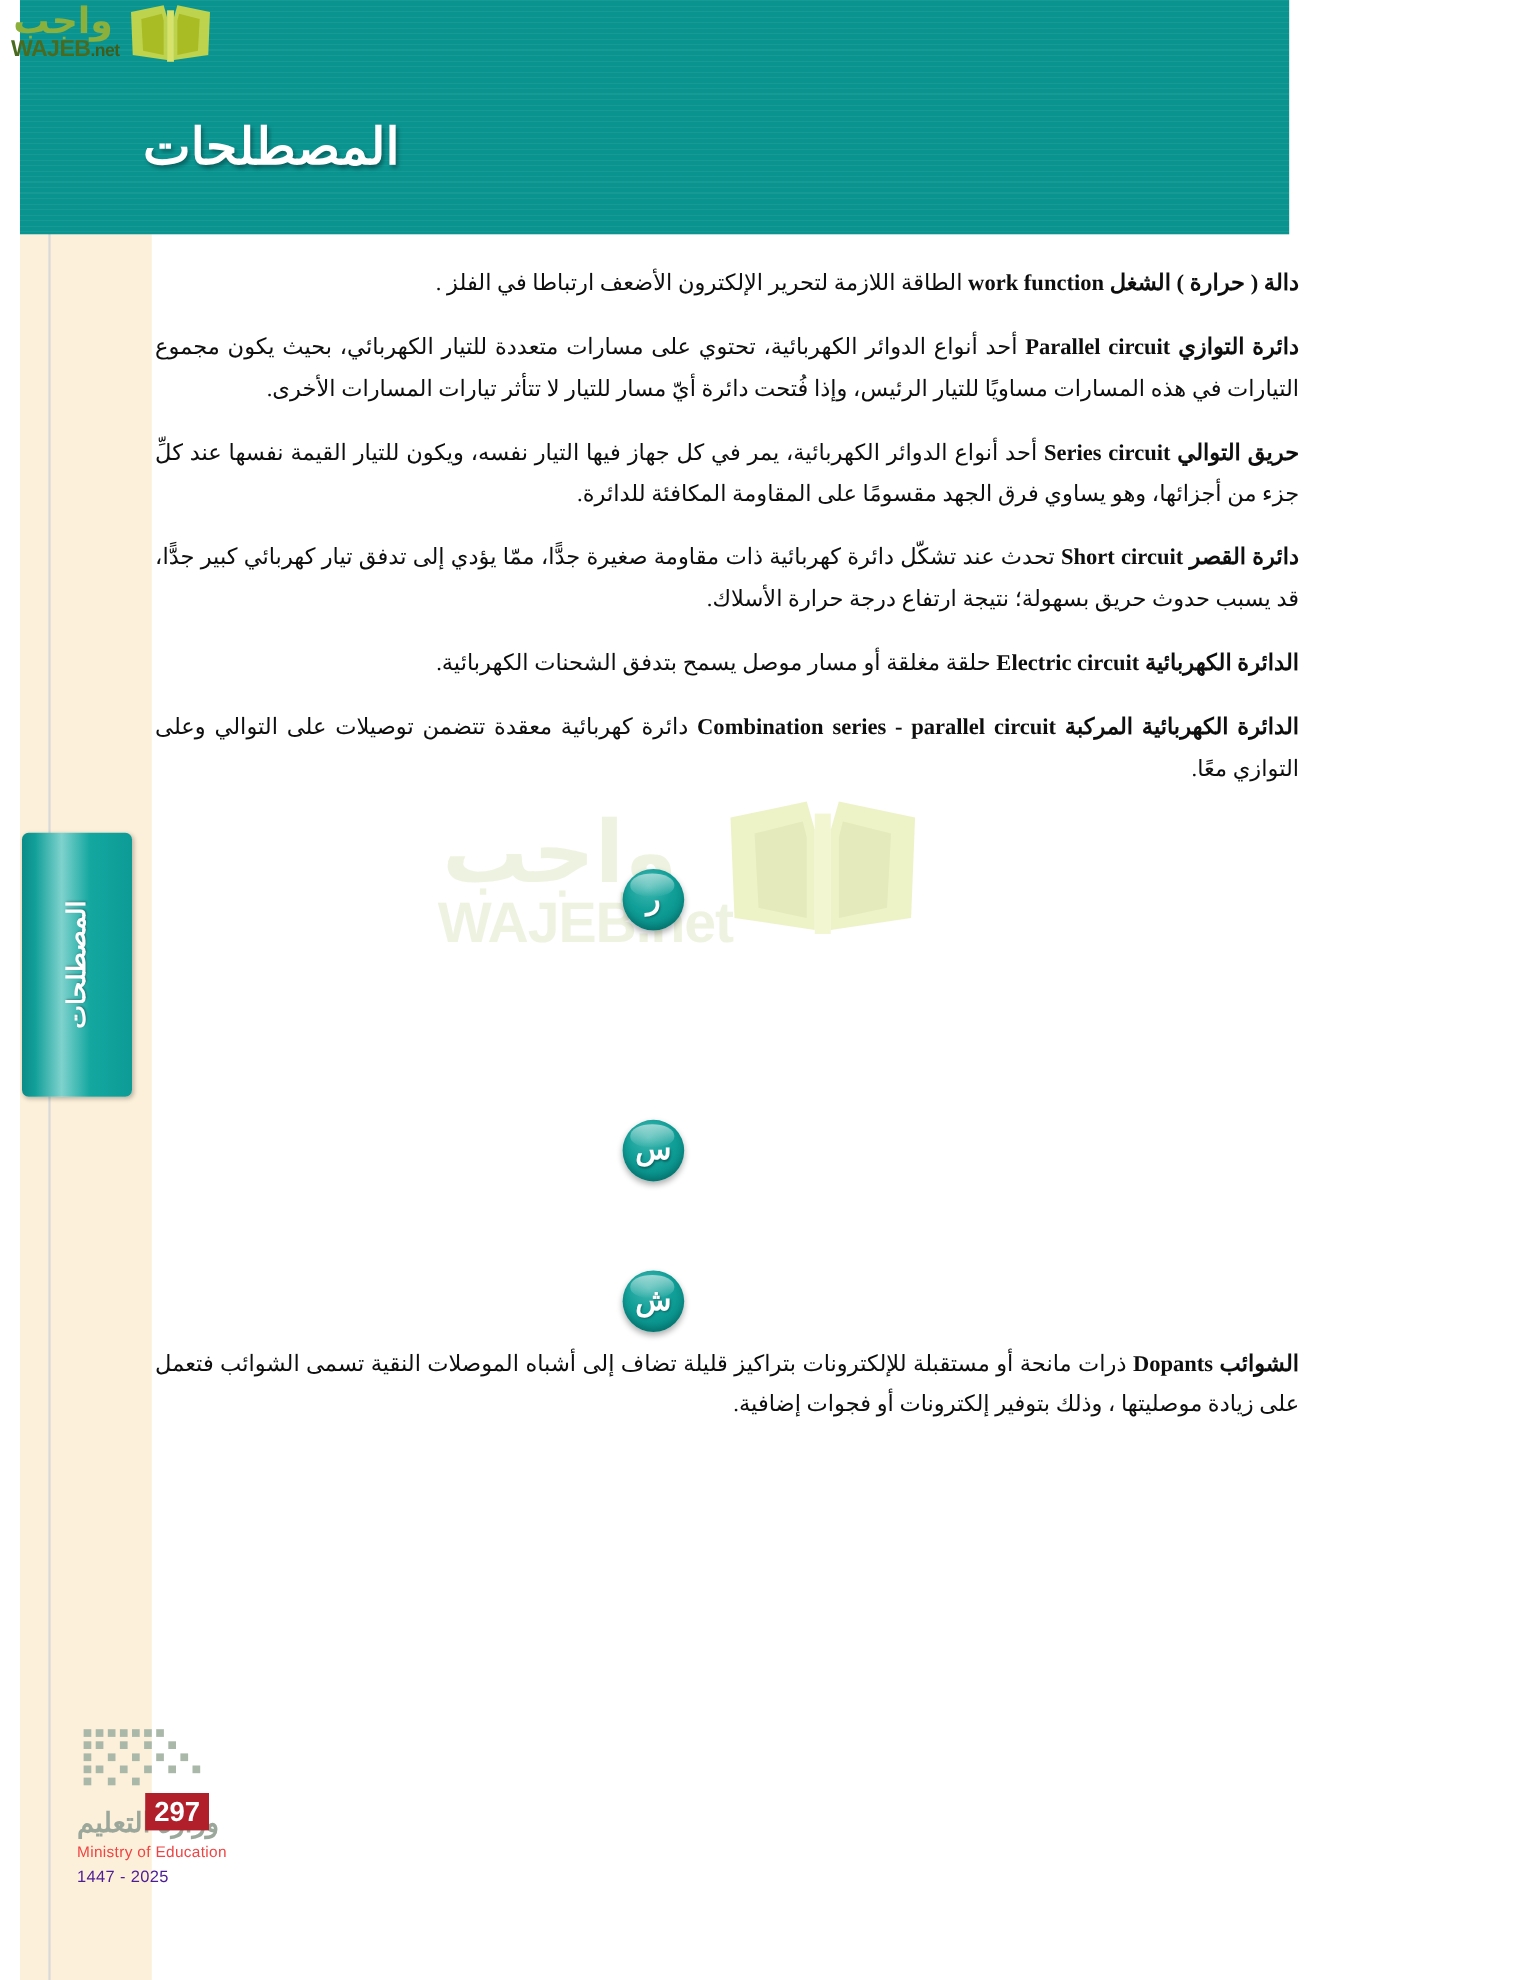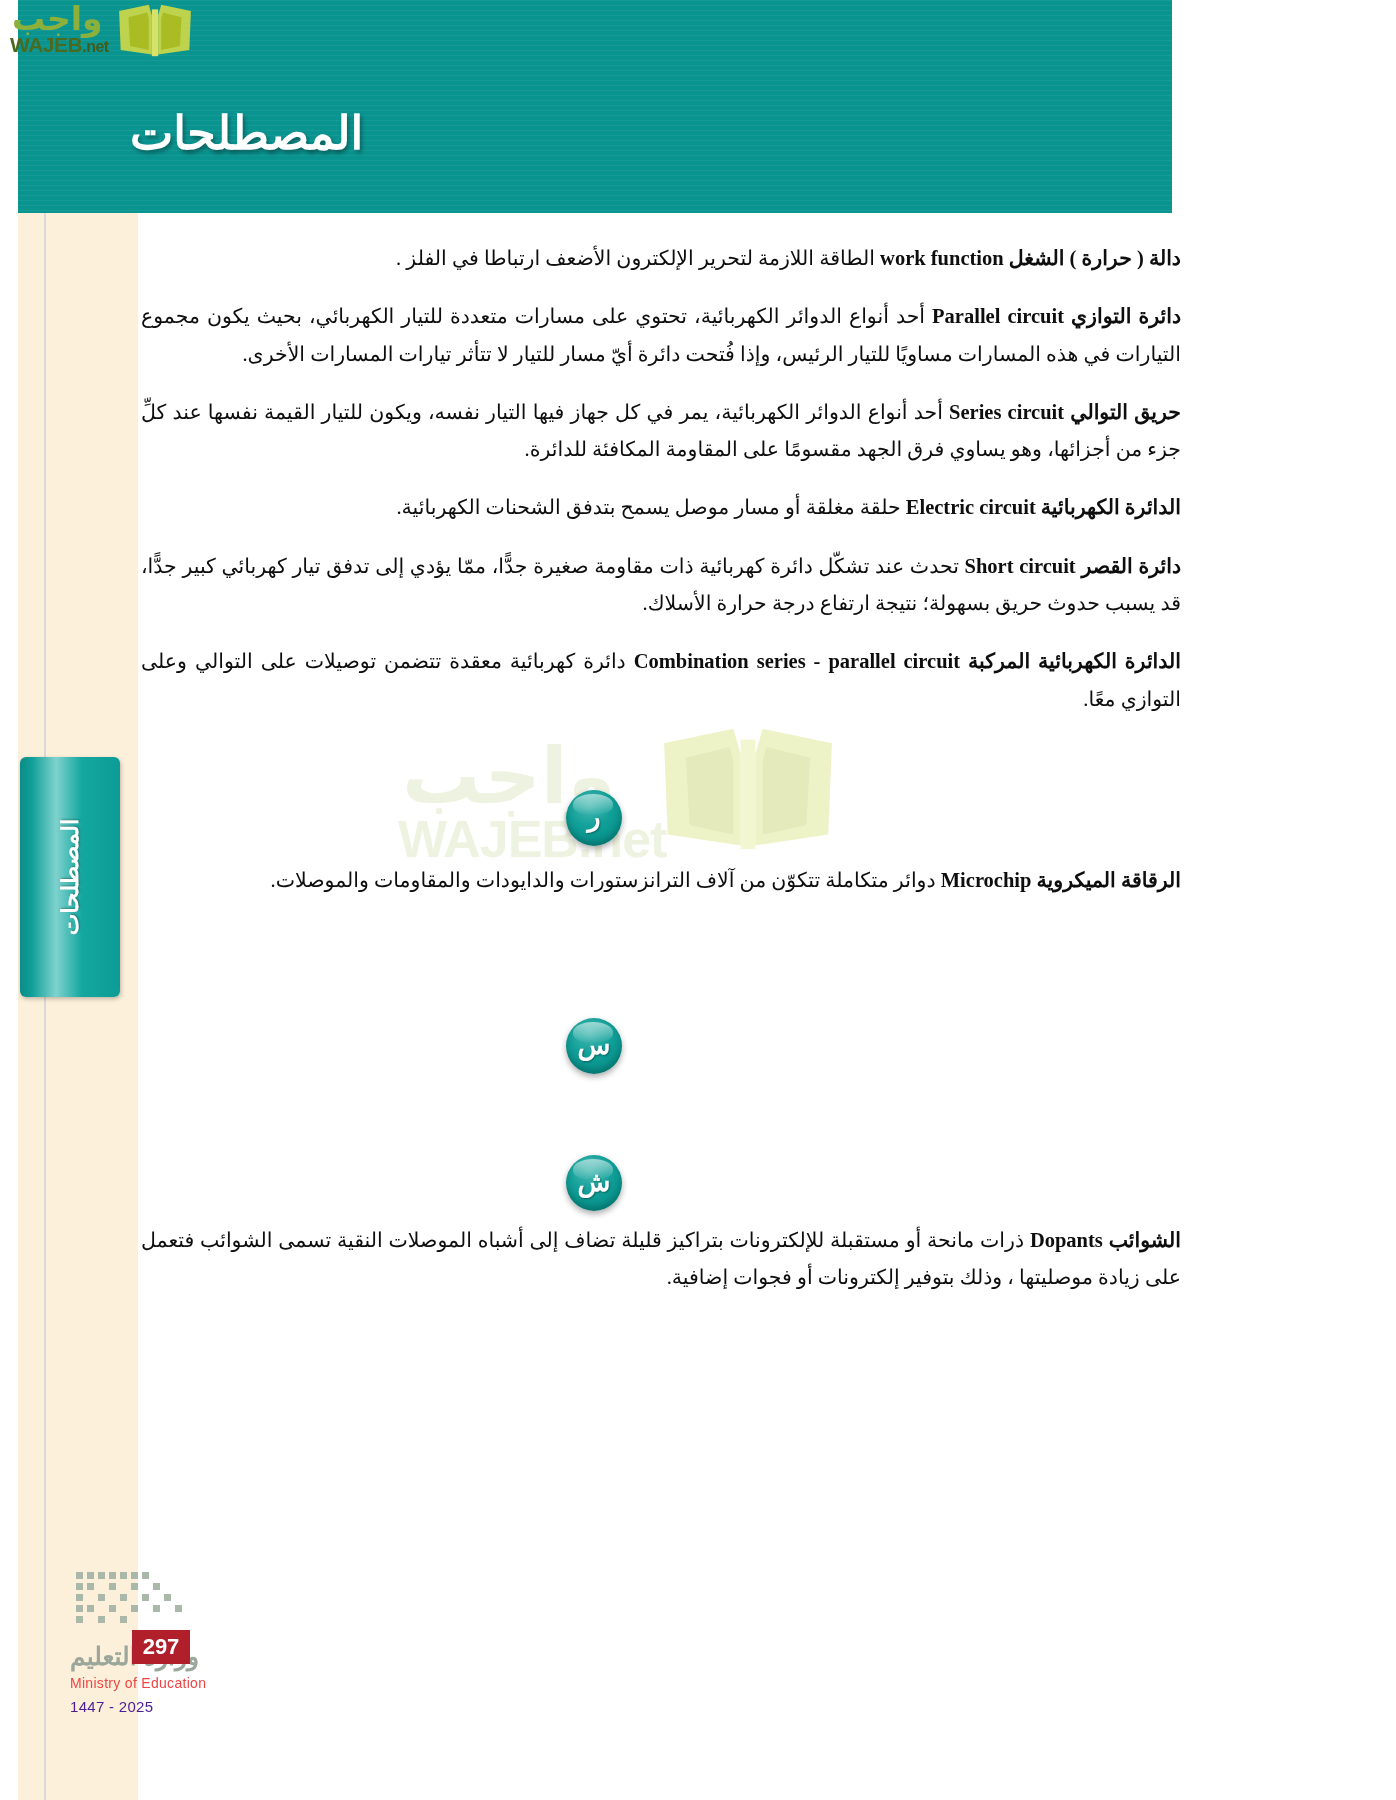--- a/index.html
+++ b/index.html
@@ -267,21 +267,21 @@
     white-space: nowrap;
   }
   .page-number {
     position: absolute;
     left: 62px; top: 60px;
     min-width: 58px;
     height: 34px;
     background: #b11f2b;
     color: #ffffff;
     font-family: "Liberation Sans", sans-serif;
-    font-size: 22px;
+    font-size: 25px;
     font-weight: 700;
     display: flex;
     align-items: center;
     justify-content: center;
     padding: 12px 5px;
     box-sizing: border-box;
   }
 </style>
 </head>
 <body>
@@ -339,50 +339,43 @@
       <span>أحد أنواع الدوائر الكهربائية، تحتوي على مسارات متعددة للتيار الكهربائي، بحيث يكون مجموع التيارات في هذه المسارات مساويًا للتيار الرئيس، وإذا فُتحت دائرة أيّ مسار للتيار لا تتأثر تيارات المسارات الأخرى.</span>
     </p>
 
     <p class="entry">
       <span class="term">حريق التوالي</span>
       <span class="en">Series circuit</span>
       <span>أحد أنواع الدوائر الكهربائية، يمر في كل جهاز فيها التيار نفسه، ويكون للتيار القيمة نفسها عند كلِّ جزء من أجزائها، وهو يساوي فرق الجهد مقسومًا على المقاومة المكافئة للدائرة.</span>
     </p>
 
     <p class="entry">
+      <span class="term">دائرة القصر</span>
+      <span class="en">Short circuit</span>
+      <span>تحدث عند تشكّل دائرة كهربائية ذات مقاومة صغيرة جدًّا، ممّا يؤدي إلى تدفق تيار كهربائي كبير جدًّا، قد يسبب حدوث حريق بسهولة؛ نتيجة ارتفاع درجة حرارة الأسلاك.</span>
+    </p>
+
+    <p class="entry">
       <span class="term">الدائرة الكهربائية</span>
       <span class="en">Electric circuit</span>
       <span>حلقة مغلقة أو مسار موصل يسمح بتدفق الشحنات الكهربائية.</span>
     </p>
 
     <p class="entry">
-      <span class="term">دائرة القصر</span>
-      <span class="en">Short circuit</span>
-      <span>تحدث عند تشكّل دائرة كهربائية ذات مقاومة صغيرة جدًّا، ممّا يؤدي إلى تدفق تيار كهربائي كبير جدًّا، قد يسبب حدوث حريق بسهولة؛ نتيجة ارتفاع درجة حرارة الأسلاك.</span>
-    </p>
-
-    <p class="entry">
       <span class="term">الدائرة الكهربائية المركبة</span>
       <span class="en">Combination series - parallel circuit</span>
       <span>دائرة كهربائية معقدة تتضمن توصيلات على التوالي وعلى التوازي معًا.</span>
     </p>
 
   </div>
 
   <div class="badge" style="left:566px; top:790px;">
     <div class="badge-letter">ر</div>
   </div>
 
-  <div class="content" style="top:862px;">
-    <p class="entry">
-      <span class="term">الرقاقة الميكروية</span>
-      <span class="en">Microchip</span>
-      <span>دوائر متكاملة تتكوّن من آلاف الترانزستورات والدايودات والمقاومات والموصلات.</span>
-    </p>
-  </div>
 
   <div class="badge" style="left:566px; top:1018px;">
     <div class="badge-letter">س</div>
   </div>
 
 
   <div class="badge" style="left:566px; top:1155px;">
     <div class="badge-letter">ش</div>
   </div>
 

